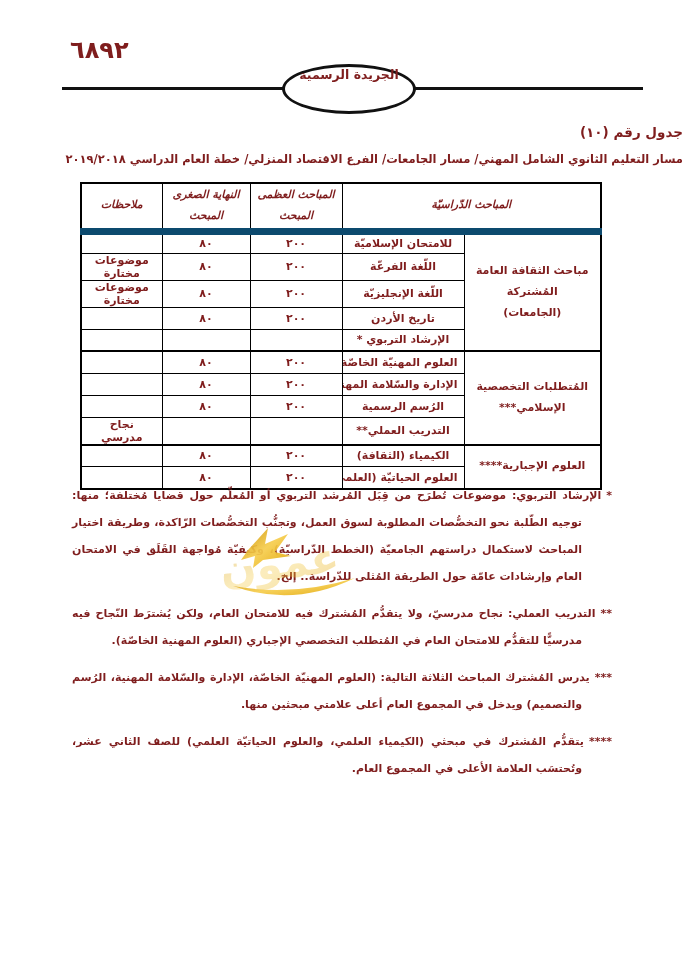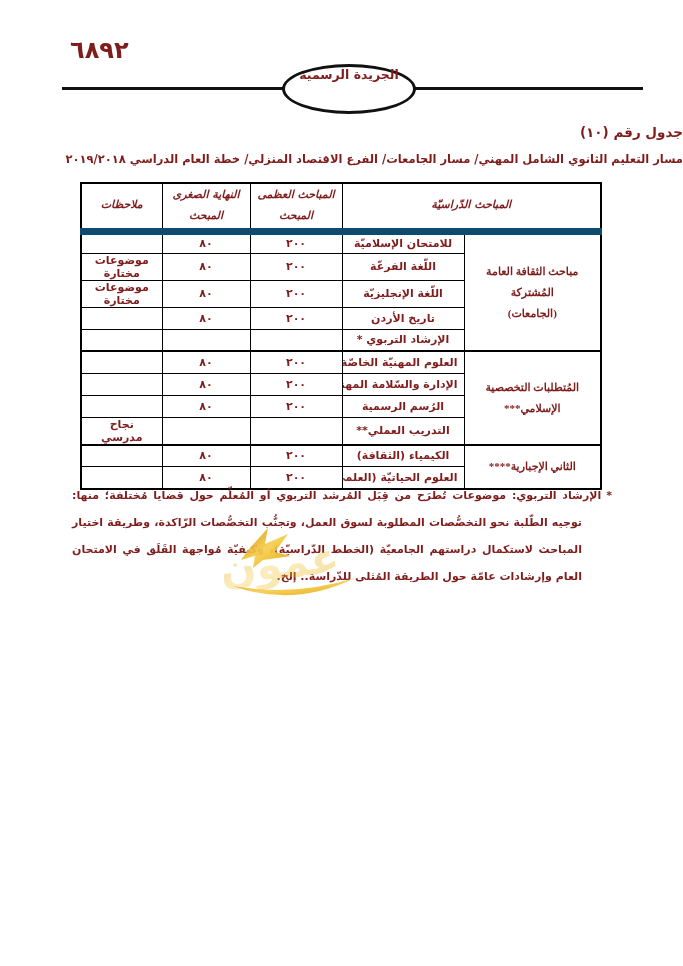--- a/index.html
+++ b/index.html
@@ -39,21 +39,21 @@
     font-weight:700; border:2px solid #000;
   }
   table.plan th, table.plan td {
     border:1px solid #000; padding:0 6px; font-size:11px;
     text-align:center; vertical-align:middle; overflow:hidden;
   }
   table.plan thead tr { height:48px; }
   table.plan thead th { border-bottom:7px solid #0c4a6e; line-height:1.9;font-style:italic; }
   table.plan tbody tr { height:22px; }
   td.subject-cell { text-align:right; padding-right:8px; white-space:nowrap; }
-  td.group-cell { line-height:1.9;font-family:Liberation Serif, serif; }
+  td.group-cell { line-height:1.9; }
   tr.group-start td { border-top:2px solid #000; }
   
   .footnotes {
     position:absolute; left:72px; top:482px; width:540px;
     direction:rtl; text-align:justify; font-size:11px; font-weight:700;
     line-height:27px; z-index:1;
   }
   .footnote { margin:0 0 10px 0; padding-right:30px; text-indent:-30px; }
   .fn-marker { margin-left:5px; letter-spacing:1px; }
   
@@ -154,40 +154,49 @@
         <td></td>
       </tr>
       <tr>
         <td class="subject-cell">التدريب العملي**</td>
         <td></td>
         <td></td>
         <td>نجاح مدرسي</td>
       </tr>
       <tr class="group-start">
         <td class="group-cell" rowspan="2">
-          <div>الثاني الإجبارية****</div>
+          <div>العلوم الإجبارية****</div>
           <div></div>
         </td>
         <td class="subject-cell">الكيمياء (الثقافة)</td>
         <td>٢٠٠</td>
         <td>٨٠</td>
         <td></td>
       </tr>
       <tr>
         <td class="subject-cell">العلوم الحياتيّة (العلمي)</td>
         <td>٢٠٠</td>
         <td>٨٠</td>
         <td></td>
       </tr>
     </tbody>
   </table>
 
   <div class="footnotes">
     <p class="footnote">
       <span class="fn-marker">*</span><span>الإرشاد التربوي: موضوعات تُطرَح من قِبَل المُرشد التربوي أو المُعلِّم حول قضايا مُختلفة؛ منها: توجيه الطّلبة نحو التخصُّصات المطلوبة لسوق العمل، وتجنُّب التخصُّصات الرّاكدة، وطريقة اختيار المباحث لاستكمال دراستهم الجامعيّة (الخطط الدّراسيّة)، وكيفيّة مُواجهة القَلَق في الامتحان العام وإرشادات عامّة حول الطريقة المُثلى للدّراسة.. إلخ.</span>
+    </p>
+    <p class="footnote">
+      <span class="fn-marker">**</span><span>التدريب العملي: نجاح مدرسيّ، ولا يتقدُّم المُشترك فيه للامتحان العام، ولكن يُشترَط النّجاح فيه مدرسيًّا للتقدُّم للامتحان العام في المُتطلب التخصصي الإجباري (العلوم المهنية الخاصّة).</span>
+    </p>
+    <p class="footnote">
+      <span class="fn-marker">***</span><span>يدرس المُشترك المباحث الثلاثة التالية: (العلوم المهنيّة الخاصّة، الإدارة والسّلامة المهنية، الرُسم والتصميم) ويدخل في المجموع العام أعلى علامتي مبحثين منها.</span>
+    </p>
+    <p class="footnote">
+      <span class="fn-marker">****</span><span>يتقدُّم المُشترك في مبحثي (الكيمياء العلمي، والعلوم الحياتيّة العلمي) للصف الثاني عشر، وتُحتسَب العلامة الأعلى في المجموع العام.</span>
     </p>
   </div>
 
   <svg class="watermark" width="175" height="95" viewBox="0 0 175 95">
     <defs>
       <linearGradient id="wmgold" x1="0" y1="0" x2="1" y2="1">
         <stop offset="0" stop-color="#c98f00"></stop>
         <stop offset="0.5" stop-color="#f7ce4e"></stop>
         <stop offset="1" stop-color="#dfa300"></stop>
       </linearGradient>

